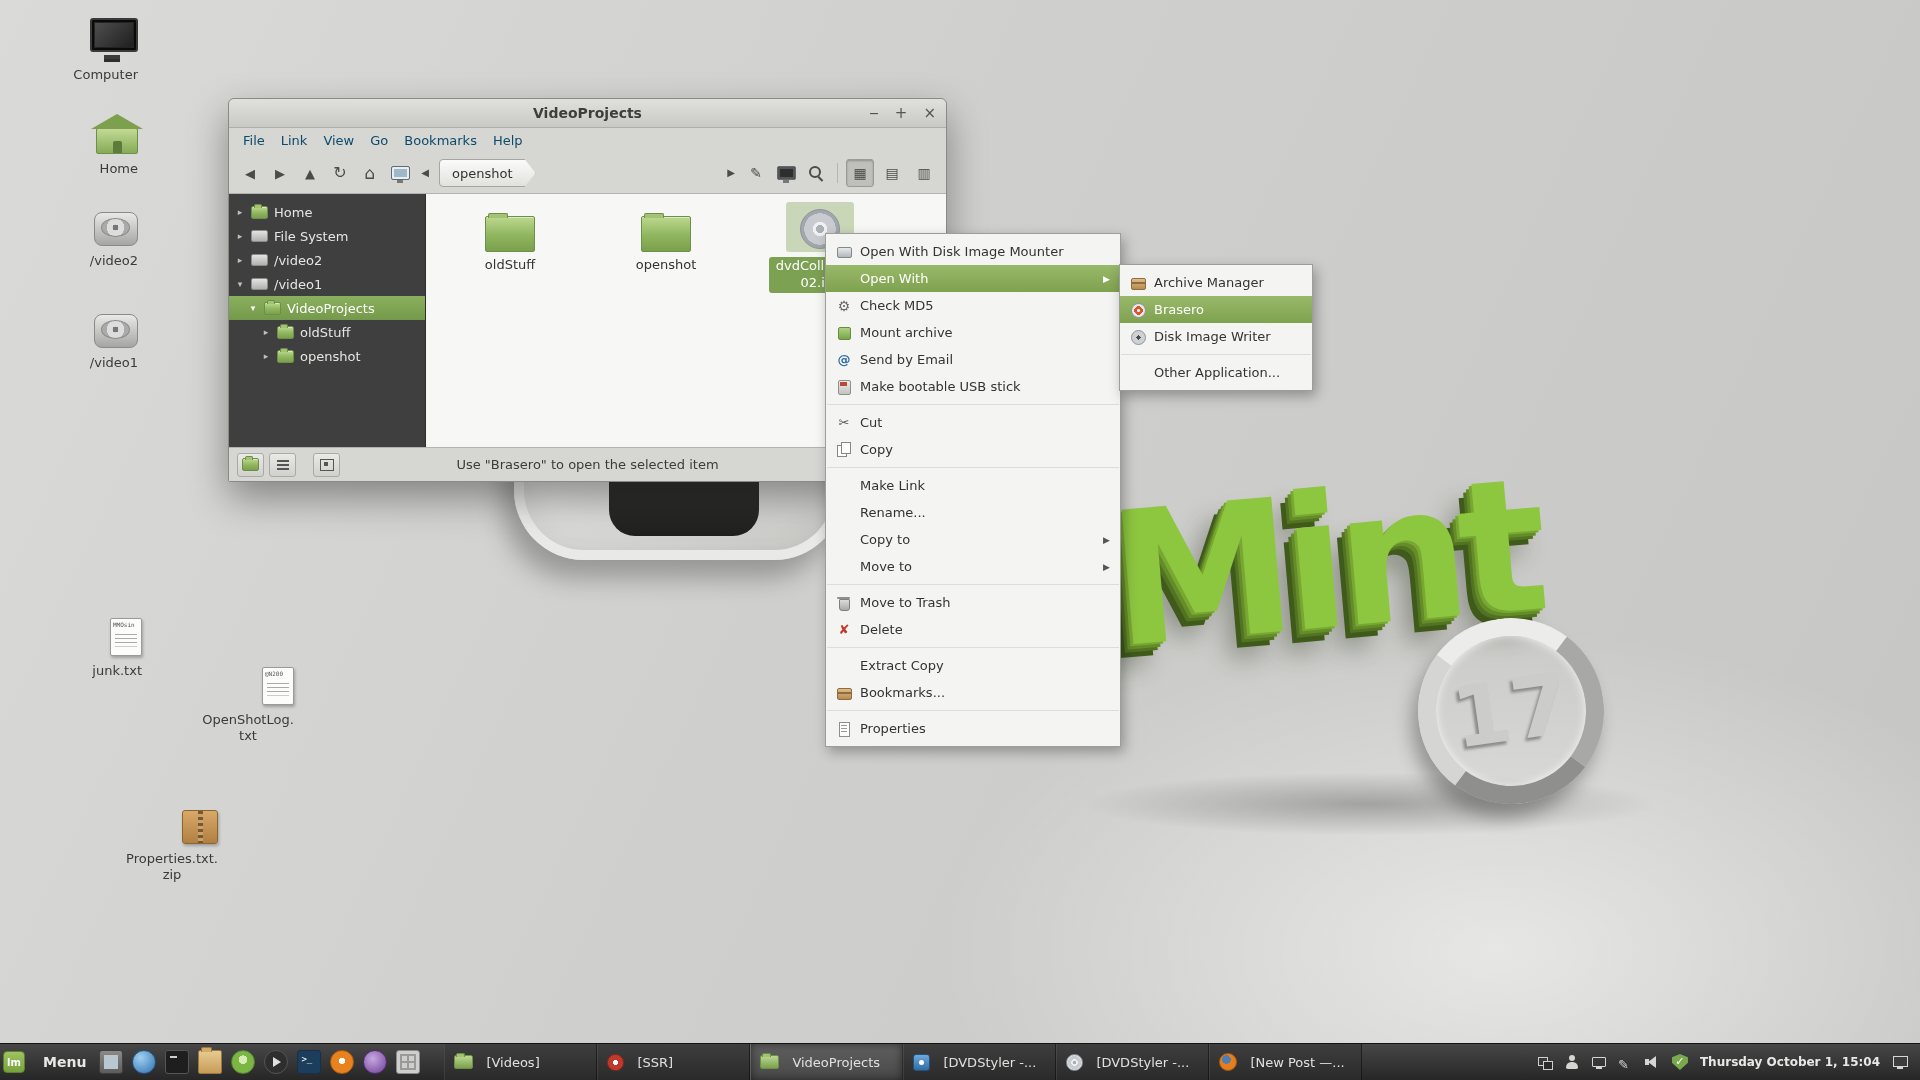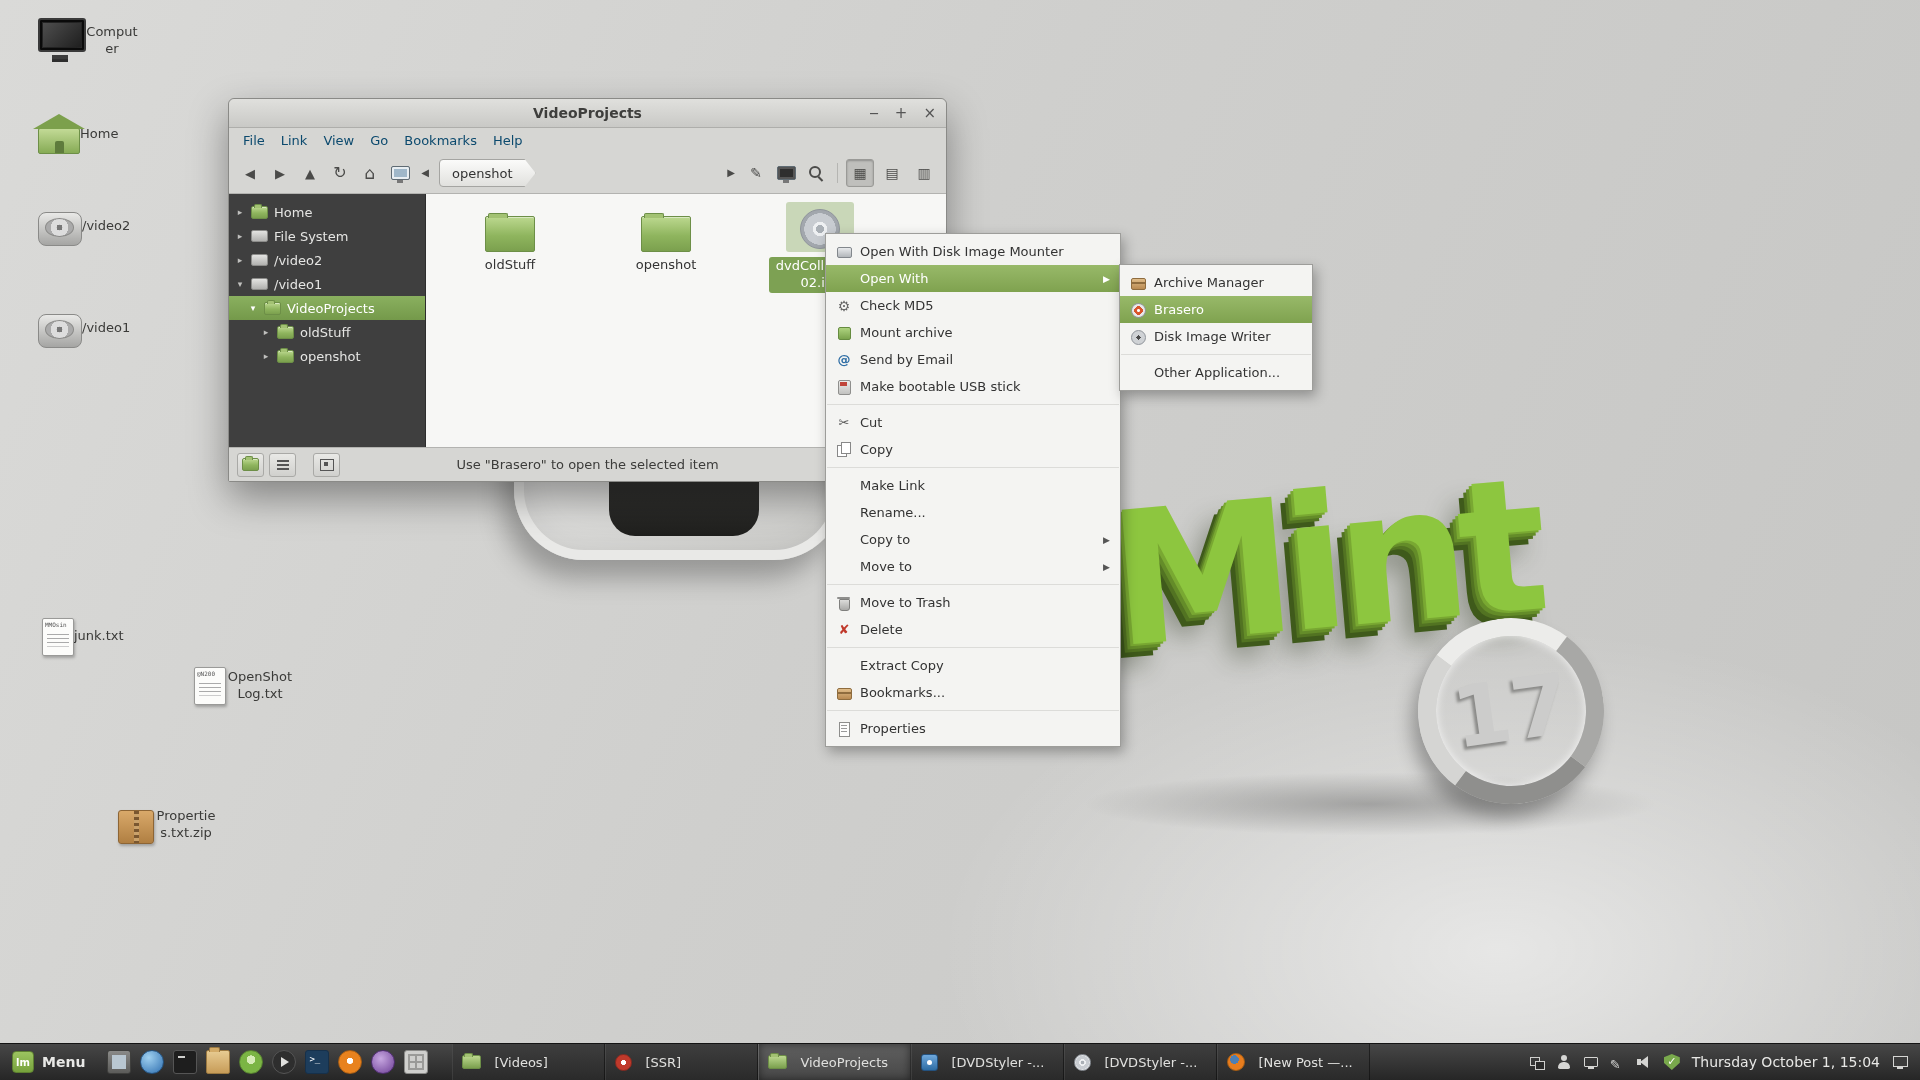--- a/index.html
+++ b/index.html
@@ -23,21 +23,21 @@
     font-size:185px;font-weight:bold;letter-spacing:-10px;color:#8dc63f;transform:rotate(-5deg);
     text-shadow:-3px 2px 0 #79a832,-6px 5px 0 #648c29,-9px 8px 0 #527322,-14px 13px 0 #3f5a1b,-22px 22px 26px rgba(40,50,25,.4)}
   #mint-badge{position:absolute;left:1418px;top:618px;width:150px;height:150px;border-radius:50%;
     border:18px solid #c9c9c7;border-color:#ececea #a8a8a6 #8f8f8d #d5d5d3;z-index:1;
     display:flex;align-items:center;justify-content:center;transform:rotate(-8deg);
     font-size:84px;font-weight:bold;color:#cccccb;text-shadow:-3px 3px 3px #8a8a88;
     box-shadow:-8px 12px 18px rgba(0,0,0,.3), inset 0 0 10px rgba(255,255,255,.8)}
   #logo-shadow{position:absolute;left:1080px;top:772px;width:580px;height:64px;z-index:0;
     background:radial-gradient(ellipse,rgba(0,0,0,.25),rgba(0,0,0,0) 70%)}
   
-  #desktop-icons .dicon{position:absolute;width:100px;display:flex;flex-direction:row;align-items:center;z-index:2}
+  #desktop-icons .dicon{position:absolute;width:100px;display:flex;flex-direction:column;align-items:flex-end;z-index:2}
   .dic-art{height:48px;display:flex;align-items:flex-end;justify-content:center}
   .dlabel{margin-top:5px;font-size:13px;color:#3a3a38;text-align:center;line-height:1.25;word-break:break-word;max-width:92px}
   .ic-computer{position:relative;width:44px;height:30px;background:#1c1c1c;border:2px solid #3a3a3a;border-radius:3px;
     box-shadow:inset 0 0 0 2px #0a0a0a, inset 0 0 10px #333;margin-bottom:10px;display:block}
   .ic-computer::before{content:"";position:absolute;inset:3px;background:linear-gradient(135deg,#4e4e4e,#1f1f1f)}
   .ic-computer::after{content:"";position:absolute;left:12px;bottom:-9px;width:16px;height:4px;background:#3c3c3c;box-shadow:0 3px 0 0 #2e2e2e}
   .ic-home{position:relative;width:40px;height:24px;background:linear-gradient(#c2da96,#86ab55);border:1px solid #6d8f47;border-radius:2px;margin-bottom:2px;display:block}
   .ic-home::before{content:"";position:absolute;left:-6px;top:-15px;border-left:26px solid transparent;border-right:26px solid transparent;border-bottom:15px solid #7ca04c}
   .ic-home::after{content:"";position:absolute;left:16px;bottom:0;width:9px;height:12px;background:#5e7b3c;border-radius:2px 2px 0 0}
   .ic-drive{position:relative;width:42px;height:32px;border-radius:8px;background:linear-gradient(#e9e9e7,#a5a5a3);border:1px solid #8a8a88;display:block;margin-bottom:2px}
@@ -149,21 +149,21 @@
   .mi-compress::after,.mi-archive::after{content:"";position:absolute;left:1px;top:7px;width:15px;height:2px;background:#8f6c3e}
   .mi-properties::before{content:"";position:absolute;left:3px;top:1px;width:9px;height:13px;background:#fdfdfc;border:1px solid #8e8e8c}
   .mi-properties::after{content:"";position:absolute;left:5px;top:4px;width:6px;height:1px;background:#999;box-shadow:0 3px 0 #999,0 6px 0 #999}
   .mi-brasero::before{content:"";position:absolute;left:1px;top:1px;width:13px;height:13px;border-radius:50%;border:1px solid #93989e;
     background:radial-gradient(circle,#fff 0 15%,#d9552b 16% 45%,#e8e8e8 46% 70%,#b9b9b9 71% 100%)}
   .mi-disk-writer::before{content:"";position:absolute;left:1px;top:1px;width:13px;height:13px;border-radius:50%;border:1px solid #8e9399;
     background:radial-gradient(circle,#4a4a4a 0 22%,#cfd2d5 23% 100%)}
   
   #taskbar{position:absolute;left:0;bottom:0;width:1920px;height:36px;z-index:30;display:flex;align-items:stretch;
     background:linear-gradient(#474747,#262626);border-top:1px solid #141414;color:#e8e8e6}
-  #menu-btn{display:flex;align-items:center;gap:8px;padding:0 12px;font-weight:bold;font-size:14px}
+  #menu-btn{display:flex;align-items:center;gap:18px;padding:0 3px;font-weight:bold;font-size:14px}
   .mint-lg{width:20px;height:20px;border-radius:4px;background:linear-gradient(#9cc460,#76a23c);border:1px solid #5d8030;
     color:#fff;font-size:10px;font-weight:bold;display:flex;align-items:center;justify-content:center}
   .mint-lg::before{content:"lm"}
   .launchers{display:flex;align-items:center;gap:9px;padding:0 10px}
   .li{width:22px;height:22px;border-radius:3px;position:relative;display:inline-block}
   .li-show-desktop{background:linear-gradient(#8a8a88,#5c5c5a);border:1px solid #3f3f3d}
   .li-show-desktop::before{content:"";position:absolute;inset:4px;background:#b9c7d1}
   .li-web-browser{border-radius:50%;background:radial-gradient(circle at 35% 30%,#9fd0f0,#2f6fb0);border:1px solid #24527f}
   .li-terminal{background:#1e1e1e;border:1px solid #555}
   .li-terminal::before{content:"";position:absolute;left:4px;top:5px;width:7px;height:2px;background:#cfcfcd}
@@ -202,21 +202,21 @@
   .ti-user::after{content:"";position:absolute;left:2px;top:8px;width:12px;height:7px;border-radius:6px 6px 2px 2px;background:#d5d5d3}
   .ti-network::before{content:"";position:absolute;left:1px;top:3px;width:12px;height:8px;border:1px solid #d5d5d3;border-radius:1px}
   .ti-network::after{content:"";position:absolute;left:5px;bottom:1px;width:6px;height:2px;background:#d5d5d3}
   .ti-pen::before{content:"✎";color:#d5d5d3;font-size:13px;line-height:16px}
   .ti-volume::before{content:"";position:absolute;left:0;top:5px;width:4px;height:6px;background:#d5d5d3}
   .ti-volume::after{content:"";position:absolute;left:3px;top:2px;border-top:6px solid transparent;border-bottom:6px solid transparent;border-right:8px solid #d5d5d3}
   .ti-shield{background:#79a94c;clip-path:polygon(50% 0,100% 20%,100% 55%,50% 100%,0 55%,0 20%)}
   .ti-shield::before{content:"✓";color:#fff;font-size:11px;font-weight:bold;position:absolute;left:0;right:0;top:0;text-align:center;line-height:15px}
   .ti-display::before{content:"";position:absolute;left:1px;top:2px;width:13px;height:9px;border:1px solid #d5d5d3;background:#3c3c3c}
   .ti-display::after{content:"";position:absolute;left:5px;bottom:1px;width:6px;height:2px;background:#d5d5d3}
-  .clock{font-size:14px;font-weight:normal;white-space:nowrap}
+  .clock{font-size:12px;font-weight:bold;white-space:nowrap}
 </style>
 </head>
 <body>
 
 <div id="desktop">
   <div id="logo-shadow"></div>
   <div id="emblem"></div>
   <div id="logo-m"></div>
   <div id="mint-text">Mint</div>
   <div id="mint-badge">17</div>

